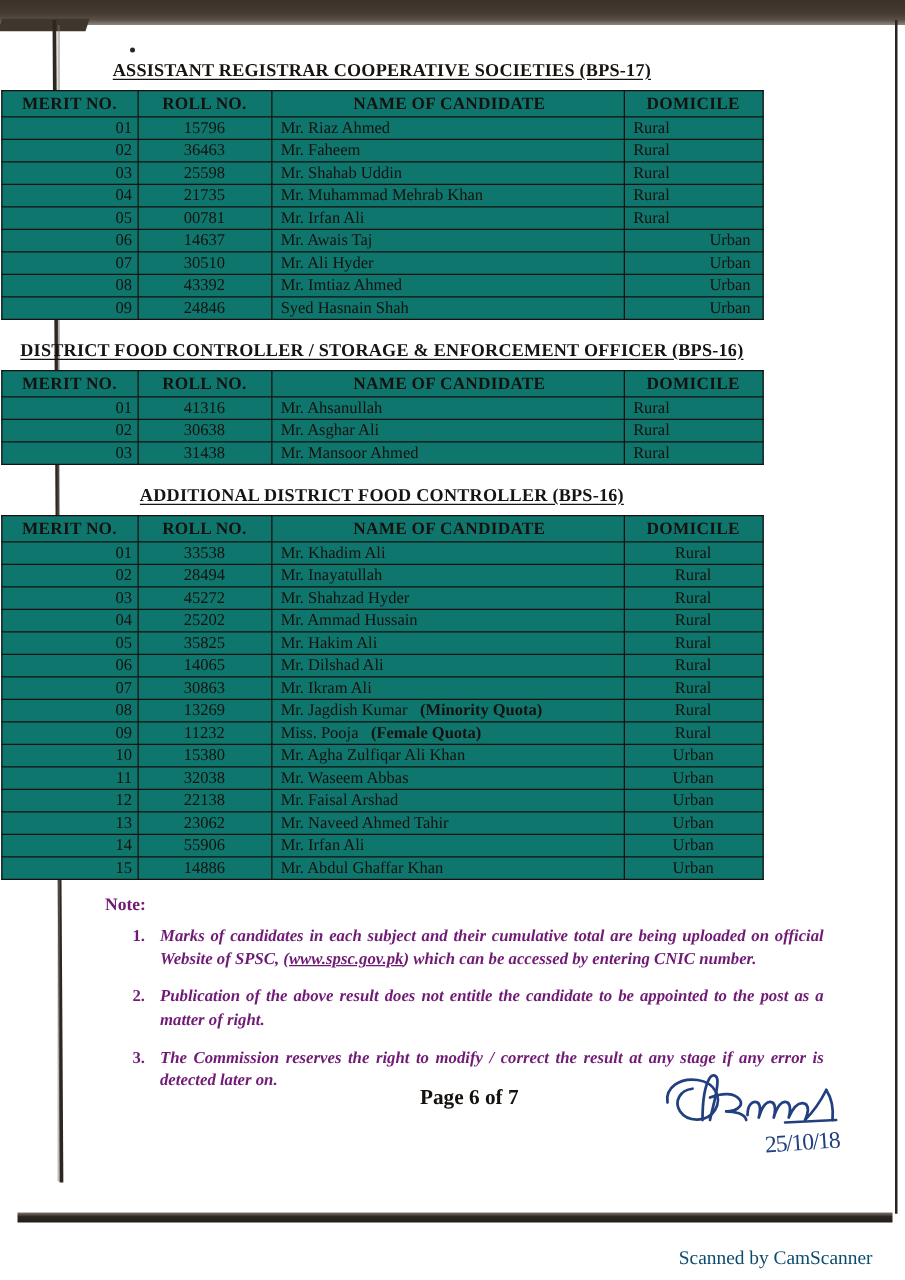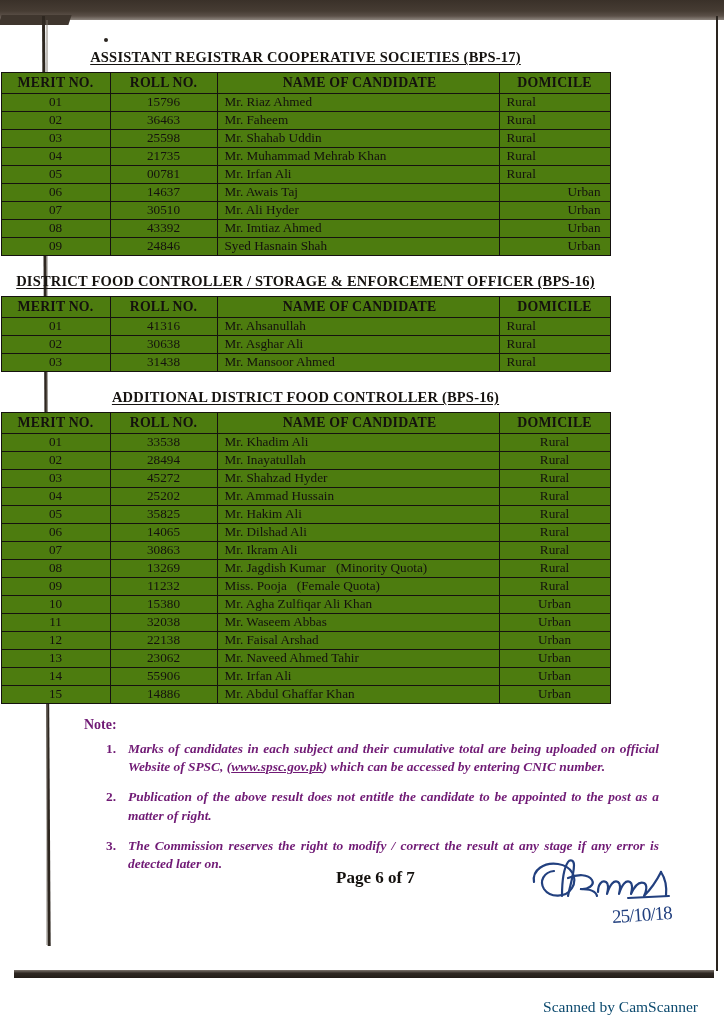--- a/index.html
+++ b/index.html
@@ -84,49 +84,49 @@
     text-decoration: underline;
     text-underline-offset: 2px;
   }
 
   table.merit {
     border-collapse: collapse;
     table-layout: fixed;
     margin: 0 auto;
     width: 570px;
     color: #14110e;
-    background: #4d7c0f;
+    background: #0f766e;
   }
   table.merit td, table.merit th {
     border: 1px solid #15120f;
     padding: 0 4px;
     font-size: 13.2px;
     line-height: 1.08;
     height: 17px;
     vertical-align: middle;
     font-weight: normal;
   }
   table.merit thead th {
     font-weight: bold;
     font-size: 13.8px;
     text-align: center;
     height: 20px;
     letter-spacing: .2px;
   }
-  .c-merit { width: 100px; text-align: center; }
+  .c-merit { width: 100px; text-align: right; }
   .c-roll  { width: 98px;  text-align: center; font-family: Liberation Serif, serif; }
   .c-name  { width: 270px; text-align: left; padding-left: 7px !important; }
   .c-dom   { width: 102px; }
 
   .dom-left   { text-align: left;   padding-left: 7px !important; }
   .dom-right  { text-align: right;  padding-right: 9px !important; }
   .dom-center { text-align: center; }
 
   .quota {
-    font-weight: normal;
+    font-weight: bold;
     padding-left: 10px;
   }
 
   
   .notes-wrap {
     margin: 13px 0 0 84px;
     width: 575px;
     color: #701a75;
   }
   .notes-label {

